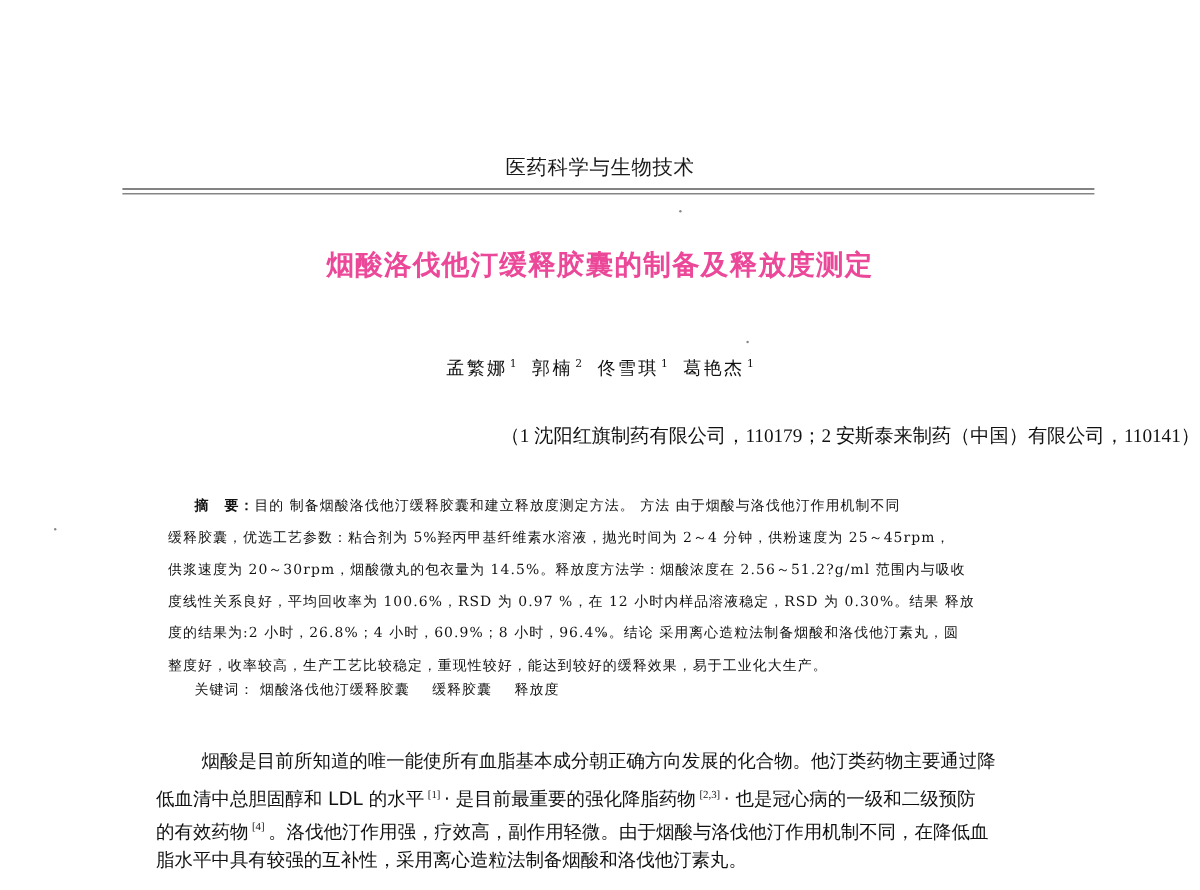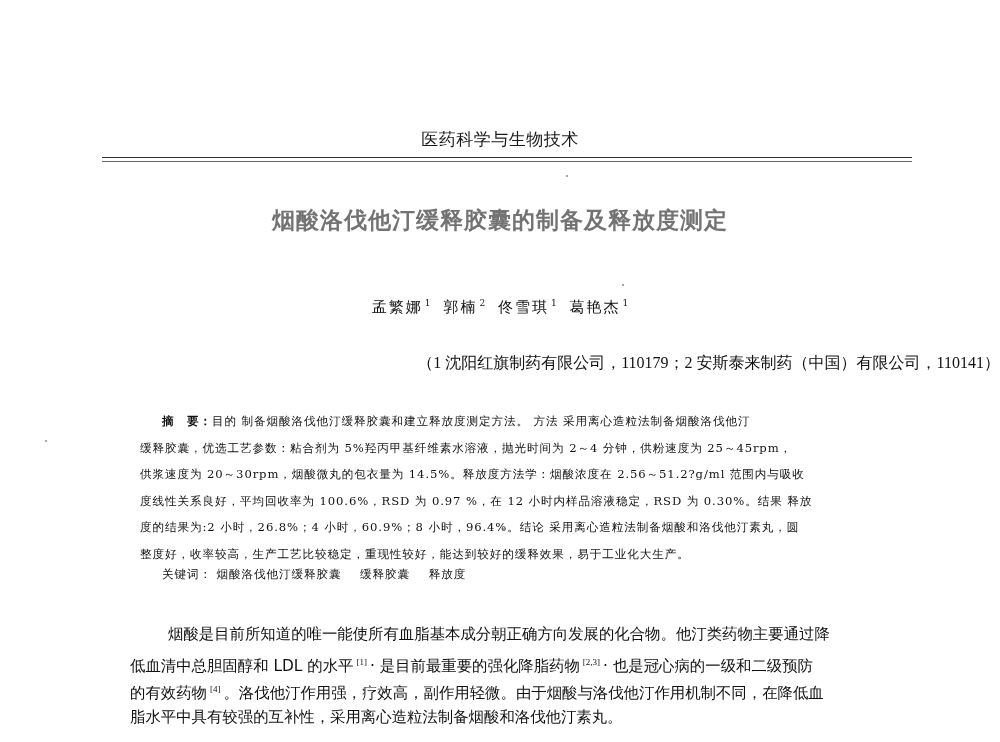--- a/index.html
+++ b/index.html
@@ -43,21 +43,21 @@
 
     .title {
       position: absolute;
       left: 0; top: 205px;
       width: 1000px;
       text-align: center;
       font-family: "DejaVu Sans", sans-serif;
       font-weight: bold;
       font-size: 23px;
       letter-spacing: 1px;
-      color: #737373;
+      color: #ec4899;
     }
     .authors {
       position: absolute;
       left: 0; top: 298px;
       width: 1000px;
       text-align: center;
       font-size: 15px;
       letter-spacing: 2px;
     }
     .author { margin: 0 3px; }
@@ -153,21 +153,21 @@
   <div class="authors">
     <span class="author"><span>孟繁娜</span><sup>1</sup></span>
     <span class="author"><span>郭楠</span><sup>2</sup></span>
     <span class="author"><span>佟雪琪</span><sup>1</sup></span>
     <span class="author"><span>葛艳杰</span><sup>1</sup></span>
   </div>
 
   <div class="affiliation">（1 沈阳红旗制药有限公司，110179；2 安斯泰来制药（中国）有限公司，110141）</div>
 
   <div class="abstract">
-    <span class="ab-line first-indent"><span class="label">摘　要：</span><span>目的 制备烟酸洛伐他汀缓释胶囊和建立释放度测定方法。 方法 采用离心造粒法制备烟酸洛伐他汀</span></span>
+    <span class="ab-line first-indent"><span class="label">摘　要：</span><span>目的 制备烟酸洛伐他汀缓释胶囊和建立释放度测定方法。 方法 由于烟酸与洛伐他汀作用机制不同</span></span>
     <span class="ab-line">缓释胶囊，优选工艺参数：粘合剂为 5%羟丙甲基纤维素水溶液，抛光时间为 2～4 分钟，供粉速度为 25～45rpm，</span>
     <span class="ab-line">供浆速度为 20～30rpm，烟酸微丸的包衣量为 14.5%。释放度方法学：烟酸浓度在 2.56～51.2?g/ml 范围内与吸收</span>
     <span class="ab-line">度线性关系良好，平均回收率为 100.6%，RSD 为 0.97 %，在 12 小时内样品溶液稳定，RSD 为 0.30%。结果 释放</span>
     <span class="ab-line">度的结果为:2 小时，26.8%；4 小时，60.9%；8 小时，96.4%。结论 采用离心造粒法制备烟酸和洛伐他汀素丸，圆</span>
     <span class="ab-line">整度好，收率较高，生产工艺比较稳定，重现性较好，能达到较好的缓释效果，易于工业化大生产。</span>
   </div>
 
   <div class="keywords">
     <span class="label">关键词：</span>
     <span class="kw">烟酸洛伐他汀缓释胶囊</span>

